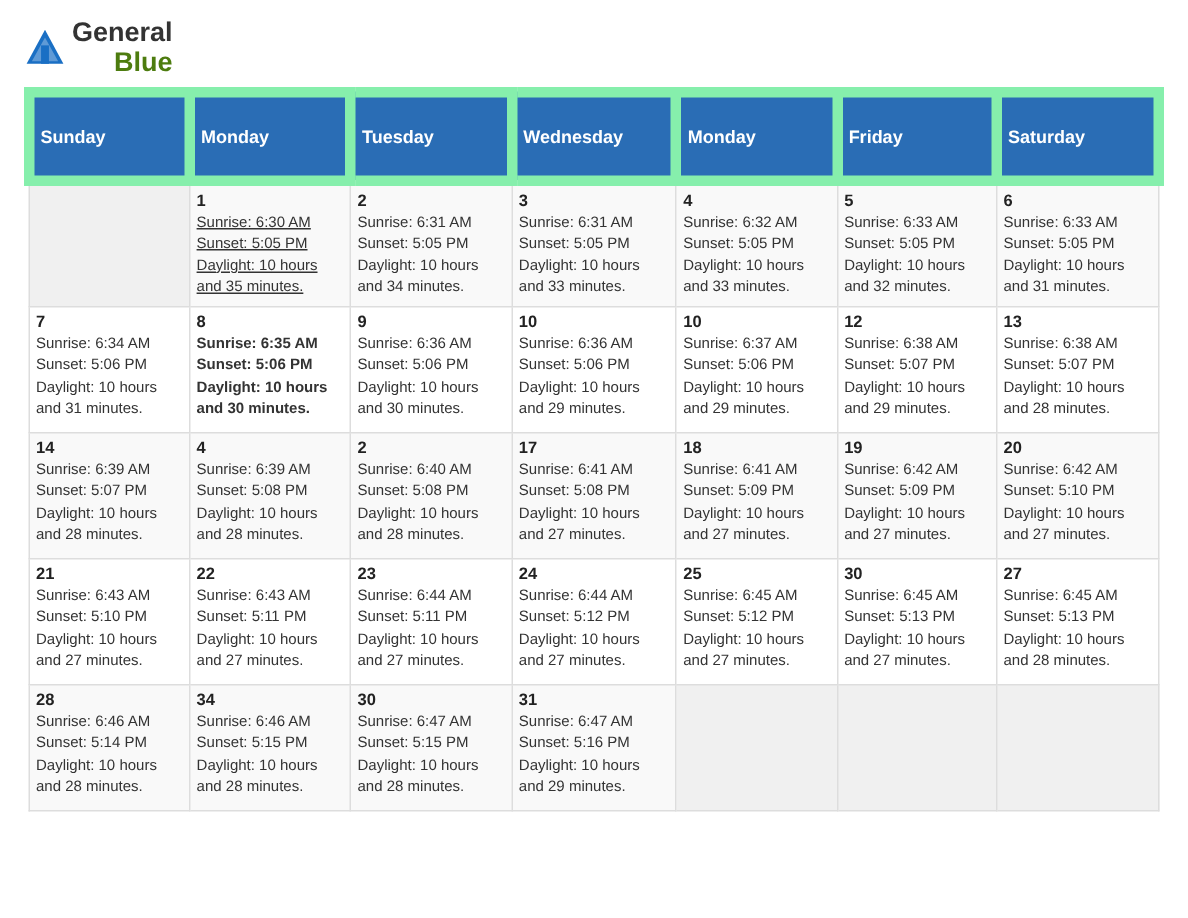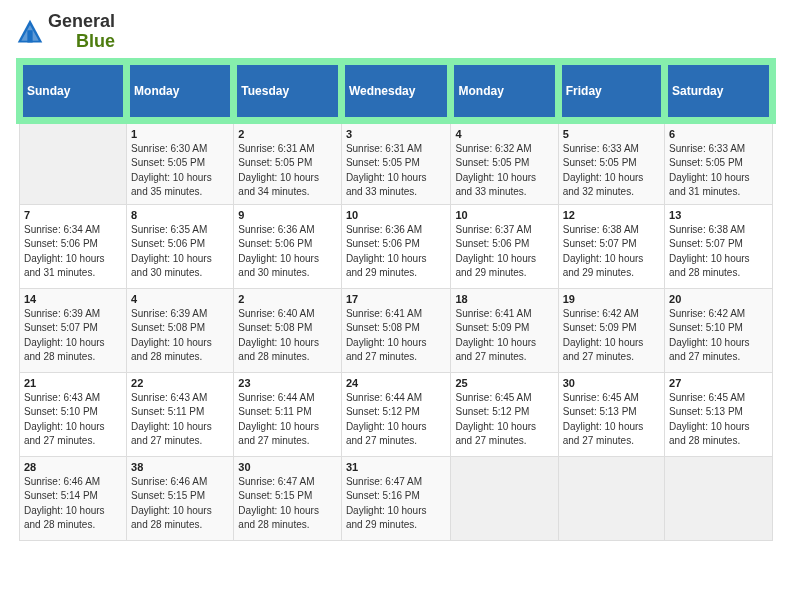--- a/index.html
+++ b/index.html
@@ -135,21 +135,21 @@
         <th>Monday</th>
         <th>Friday</th>
         <th>Saturday</th>
       </tr>
     </thead>
     <tbody id="calendar-body">
     <tr>
           <td class="empty-cell"></td>
           <td>
             <div class="day-num">1</div>
-            <div class="day-info" style="white-space: pre-line;">Sunrise: 6:30 AM
+            <div class="day-info" style="white-space: pre-line; text-decoration: underline;">Sunrise: 6:30 AM
 Sunset: 5:05 PM
 Daylight: 10 hours
 and 35 minutes.</div>
           </td>
           <td>
             <div class="day-num">2</div>
             <div class="day-info" style="white-space: pre-line;">Sunrise: 6:31 AM
 Sunset: 5:05 PM
 Daylight: 10 hours
 and 34 minutes.</div>
@@ -186,21 +186,21 @@
         <tr>
           <td>
             <div class="day-num">7</div>
             <div class="day-info" style="white-space: pre-line;">Sunrise: 6:34 AM
 Sunset: 5:06 PM
 Daylight: 10 hours
 and 31 minutes.</div>
           </td>
           <td>
             <div class="day-num">8</div>
-            <div class="day-info" style="white-space: pre-line;">Sunrise: 6:35 AM
+            <div class="day-info" style="white-space: pre-line; font-weight: bold;">Sunrise: 6:35 AM
 Sunset: 5:06 PM
 Daylight: 10 hours
 and 30 minutes.</div>
           </td>
           <td>
             <div class="day-num">9</div>
             <div class="day-info" style="white-space: pre-line;">Sunrise: 6:36 AM
 Sunset: 5:06 PM
 Daylight: 10 hours
 and 30 minutes.</div>
@@ -338,21 +338,21 @@
         </tr>
         <tr>
           <td>
             <div class="day-num">28</div>
             <div class="day-info" style="white-space: pre-line;">Sunrise: 6:46 AM
 Sunset: 5:14 PM
 Daylight: 10 hours
 and 28 minutes.</div>
           </td>
           <td>
-            <div class="day-num">38</div>
+            <div class="day-num">34</div>
             <div class="day-info" style="white-space: pre-line;">Sunrise: 6:46 AM
 Sunset: 5:15 PM
 Daylight: 10 hours
 and 28 minutes.</div>
           </td>
           <td>
             <div class="day-num">30</div>
             <div class="day-info" style="white-space: pre-line;">Sunrise: 6:47 AM
 Sunset: 5:15 PM
 Daylight: 10 hours

